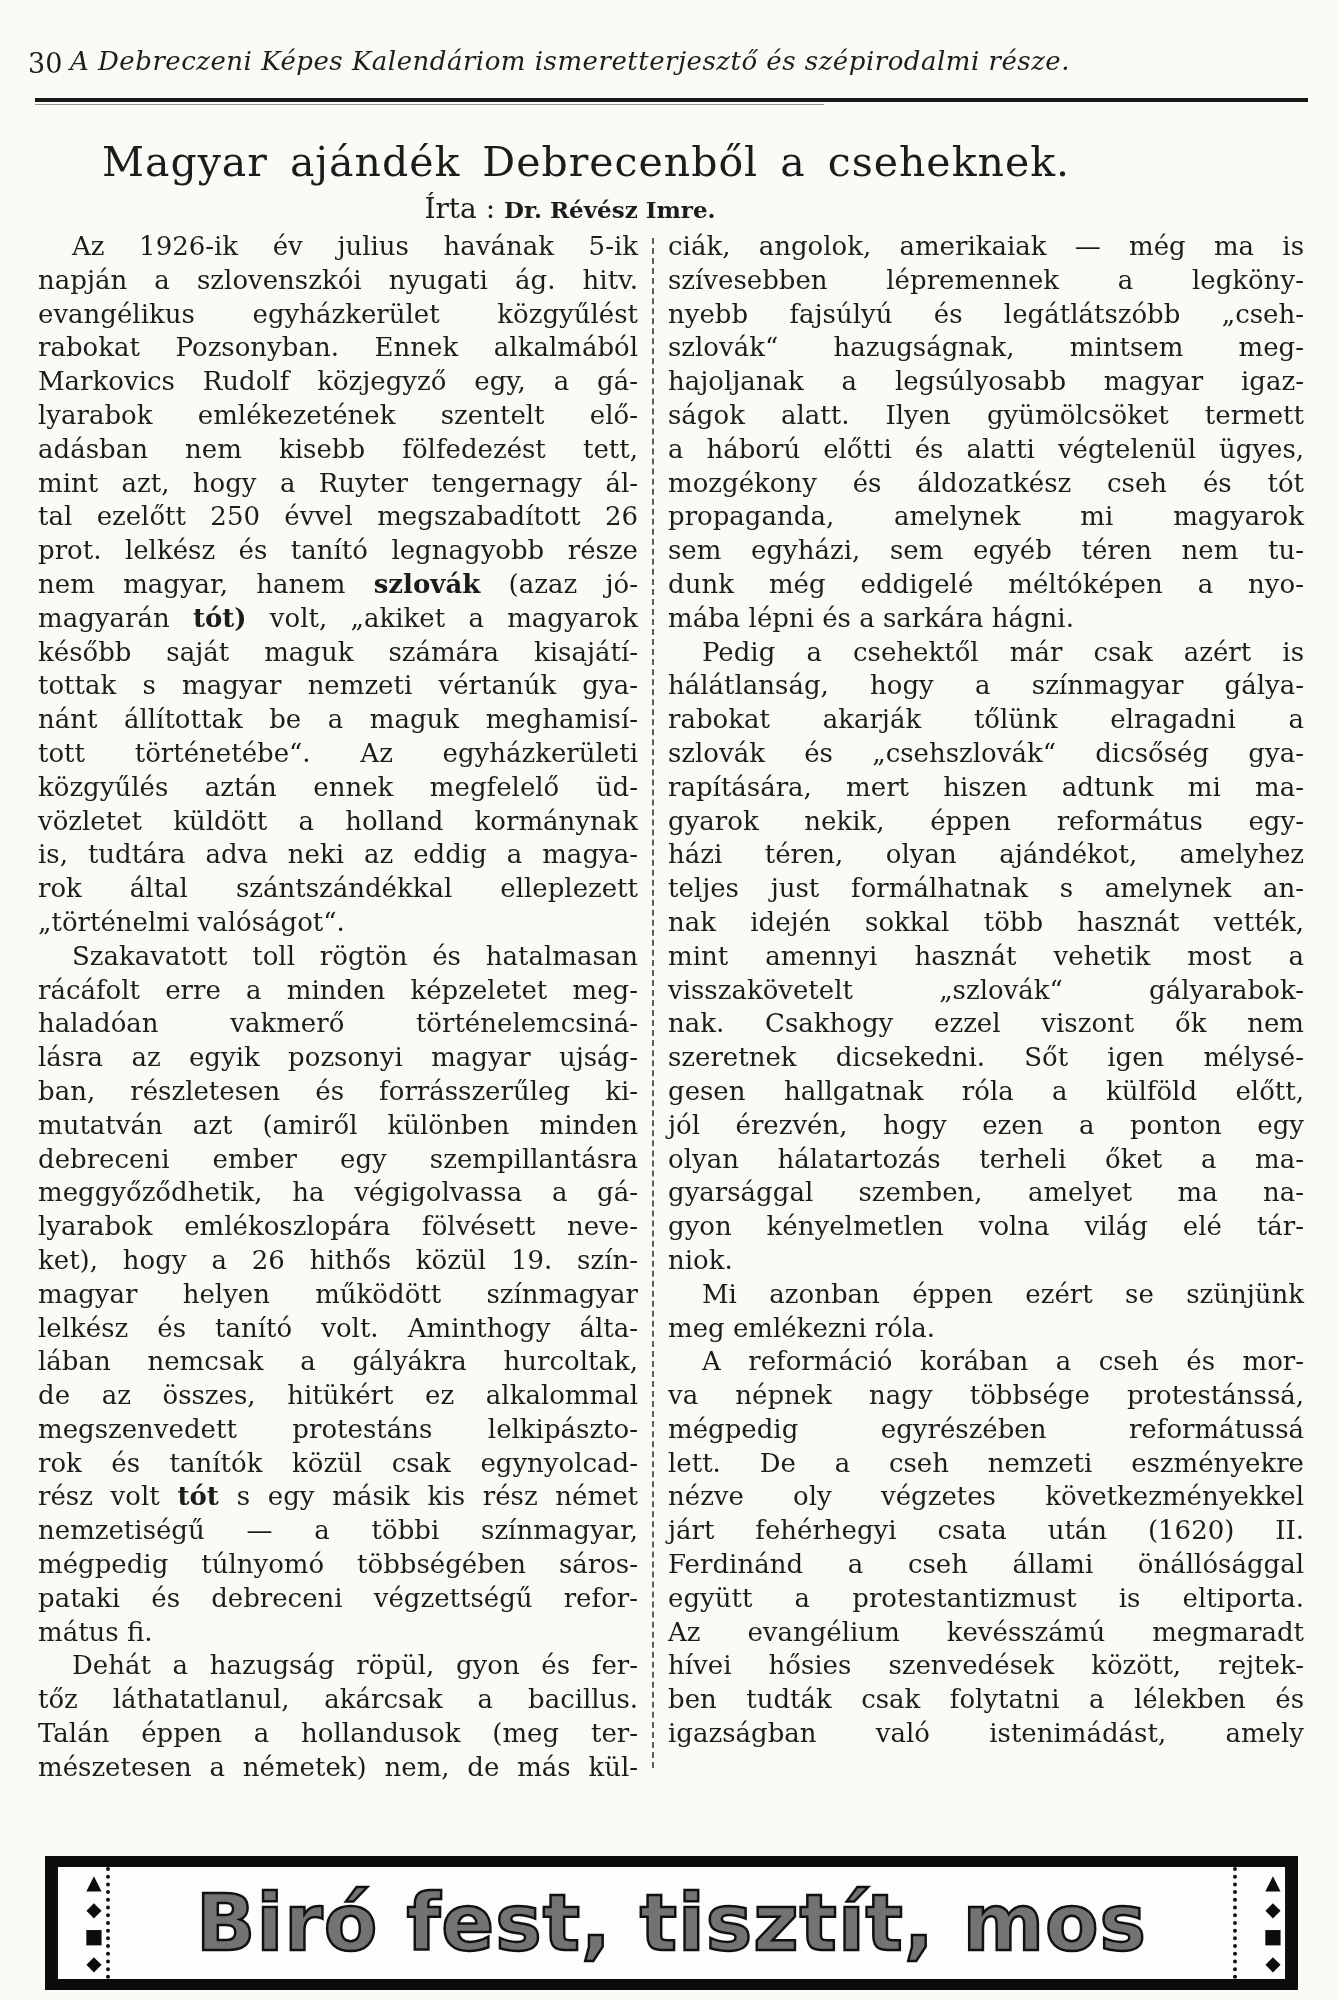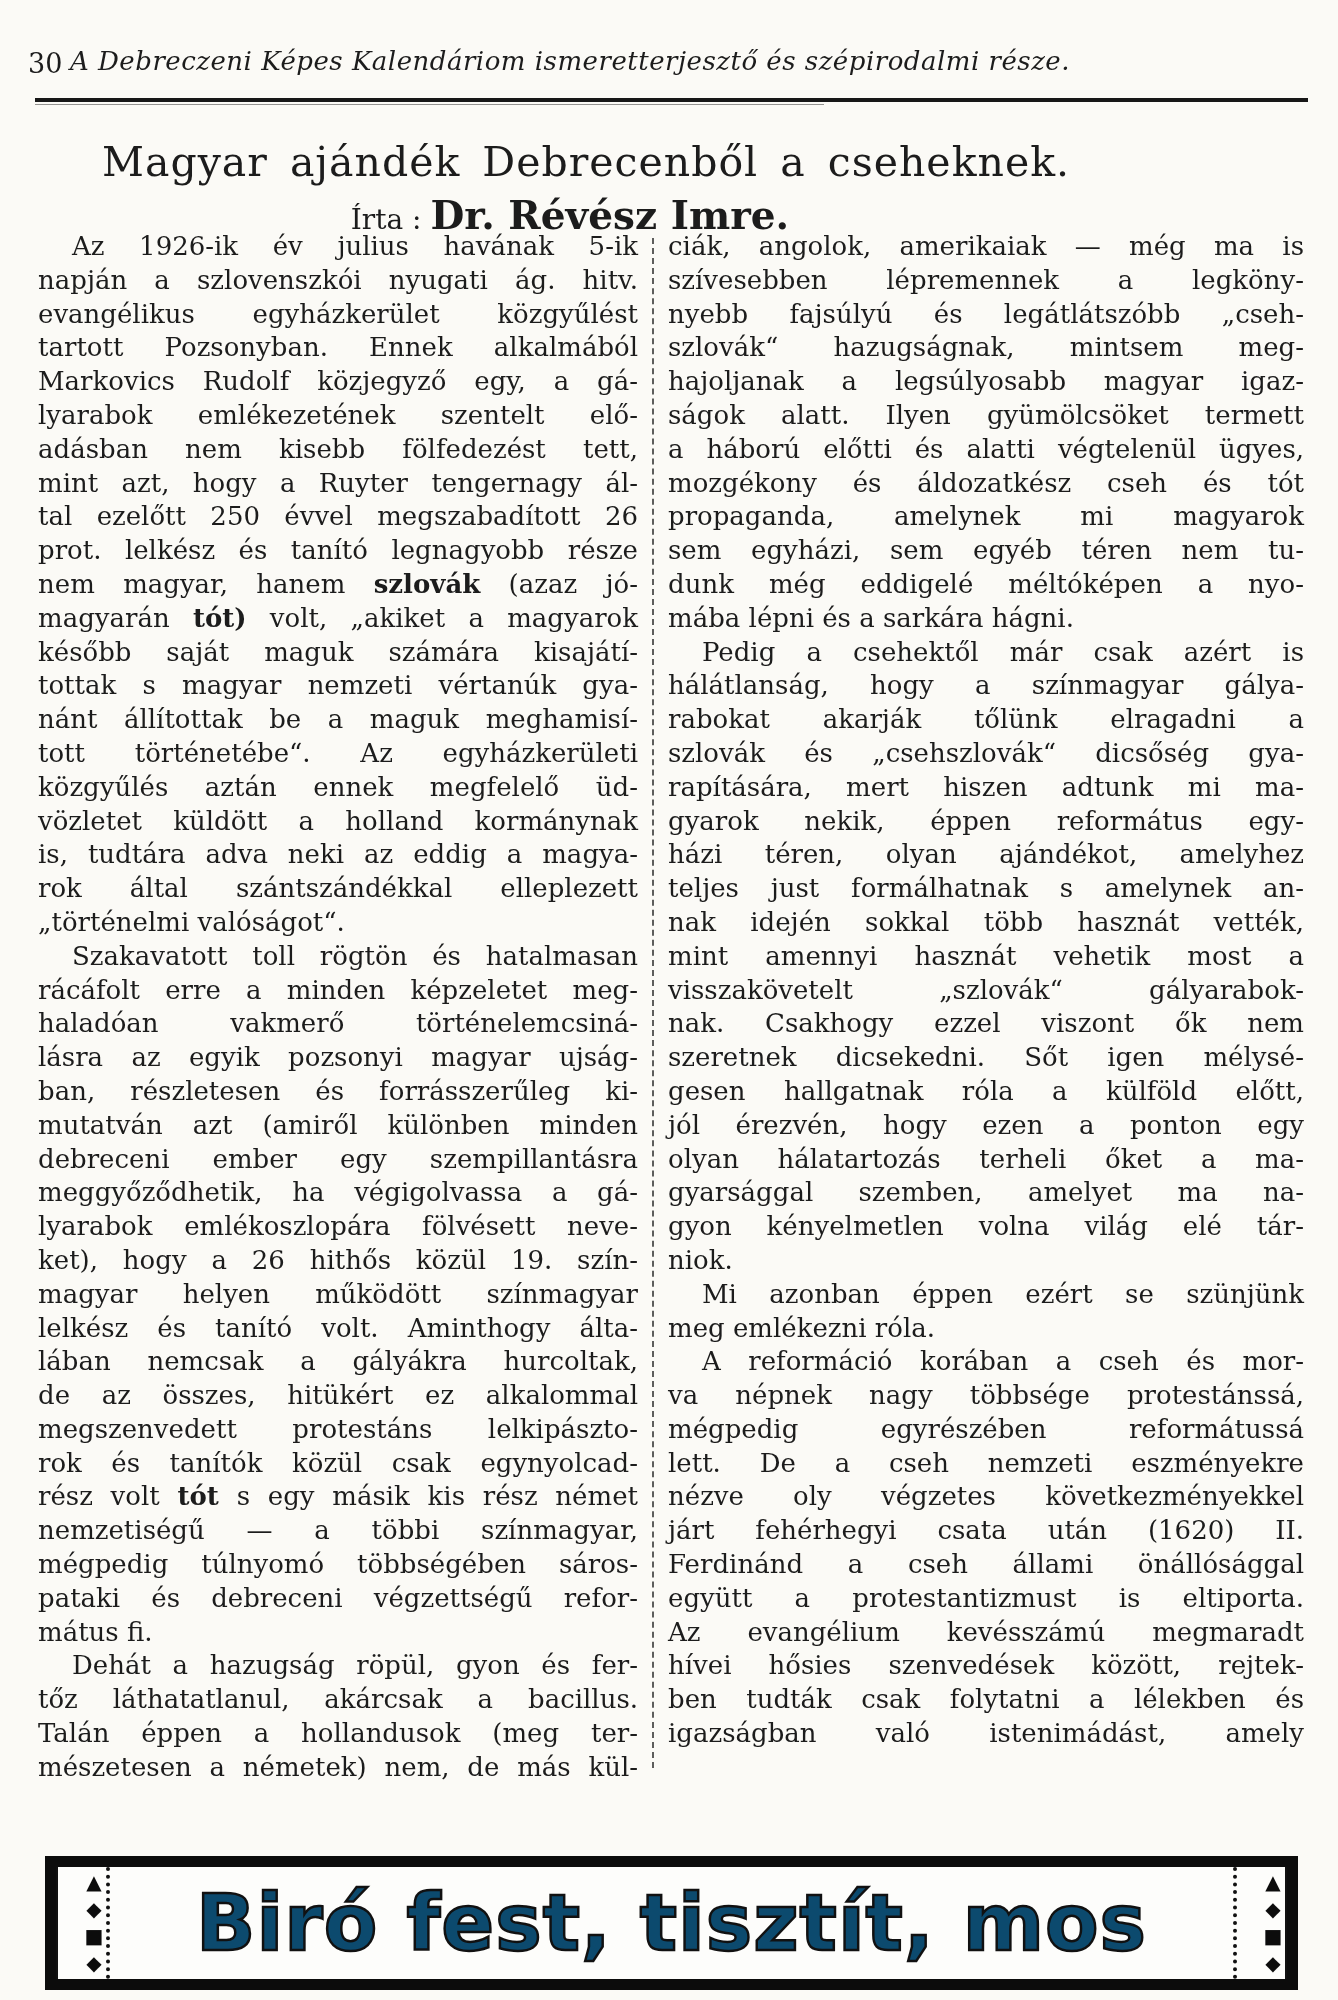--- a/index.html
+++ b/index.html
@@ -25,21 +25,21 @@
   }
   .title{
     position:absolute; left:35px; top:122px; width:1070px; margin:16px;
     text-align:center; font-size:41px; font-weight:normal;
     letter-spacing:1px; word-spacing:8px;
   }
   .byline{
     position:absolute; left:35px; top:192px; width:1070px;
     text-align:center; font-size:28px;
   }
-  .byline b{font-size:39px;}
+  .byline b{font-size:23px;}
   .cols{
     position:absolute; left:38px; top:230px; width:1266px;
     display:flex;
   }
   .col{font-size:26px; line-height:33.8px;}
   .col.left{width:600px;}
   .col.right{width:636px;}
   .gutter{width:30px; position:relative;}
   .divider{
     position:absolute; left:14px; top:8px; height:1530px;
@@ -58,21 +58,21 @@
     font-family:"DejaVu Sans", sans-serif; font-size:20px;
     writing-mode:vertical-rl; text-orientation:upright;
     letter-spacing:3px; text-align:center; color:#0c0c0c;
     padding:3px 0; overflow:hidden;
   }
   .orn.left{border-right:4px dotted #111; border-left:2px solid #111;}
   .orn.right{border-left:4px dotted #111; border-right:2px solid #111;}
   .banner-text{
     flex:1; display:flex; align-items:center; justify-content:center;
     font-family:"DejaVu Sans", sans-serif; font-weight:bold;
-    font-size:78px; letter-spacing:1px; color:#0c4a6e;
+    font-size:78px; letter-spacing:1px; color:#737373;
     -webkit-text-stroke:2.5px #111; 
   }
 </style>
 </head>
 <body>
 
 <div class="page">
 
   <span class="pagenum">30</span>
   <span class="running">A Debreczeni Képes Kalendáriom ismeretterjesztő és szépirodalmi része.</span>
@@ -83,21 +83,21 @@
   <div class="byline">
     <span>Írta :</span>
     <b>Dr. Révész Imre.</b>
   </div>
 
   <div class="cols">
     <div class="col left">
         <div class="line indent">Az 1926-ik év julius havának 5-ik</div>
         <div class="line">napján a szlovenszkói nyugati ág. hitv.</div>
         <div class="line">evangélikus egyházkerület közgyűlést</div>
-        <div class="line">tartott Pozsonyban. Ennek alkalmából</div>
+        <div class="line">rabokat Pozsonyban. Ennek alkalmából</div>
         <div class="line">Markovics Rudolf közjegyző egy, a gá-</div>
         <div class="line">lyarabok emlékezetének szentelt elő-</div>
         <div class="line">adásban nem kisebb fölfedezést tett,</div>
         <div class="line">mint azt, hogy a Ruyter tengernagy ál-</div>
         <div class="line">tal ezelőtt 250 évvel megszabadított 26</div>
         <div class="line">prot. lelkész és tanító legnagyobb része</div>
         <div class="line">nem magyar, hanem <b>szlovák</b> (azaz jó-</div>
         <div class="line">magyarán <b>tót)</b> volt, „akiket a magyarok</div>
         <div class="line">később saját maguk számára kisajátí-</div>
         <div class="line">tottak s magyar nemzeti vértanúk gya-</div>

